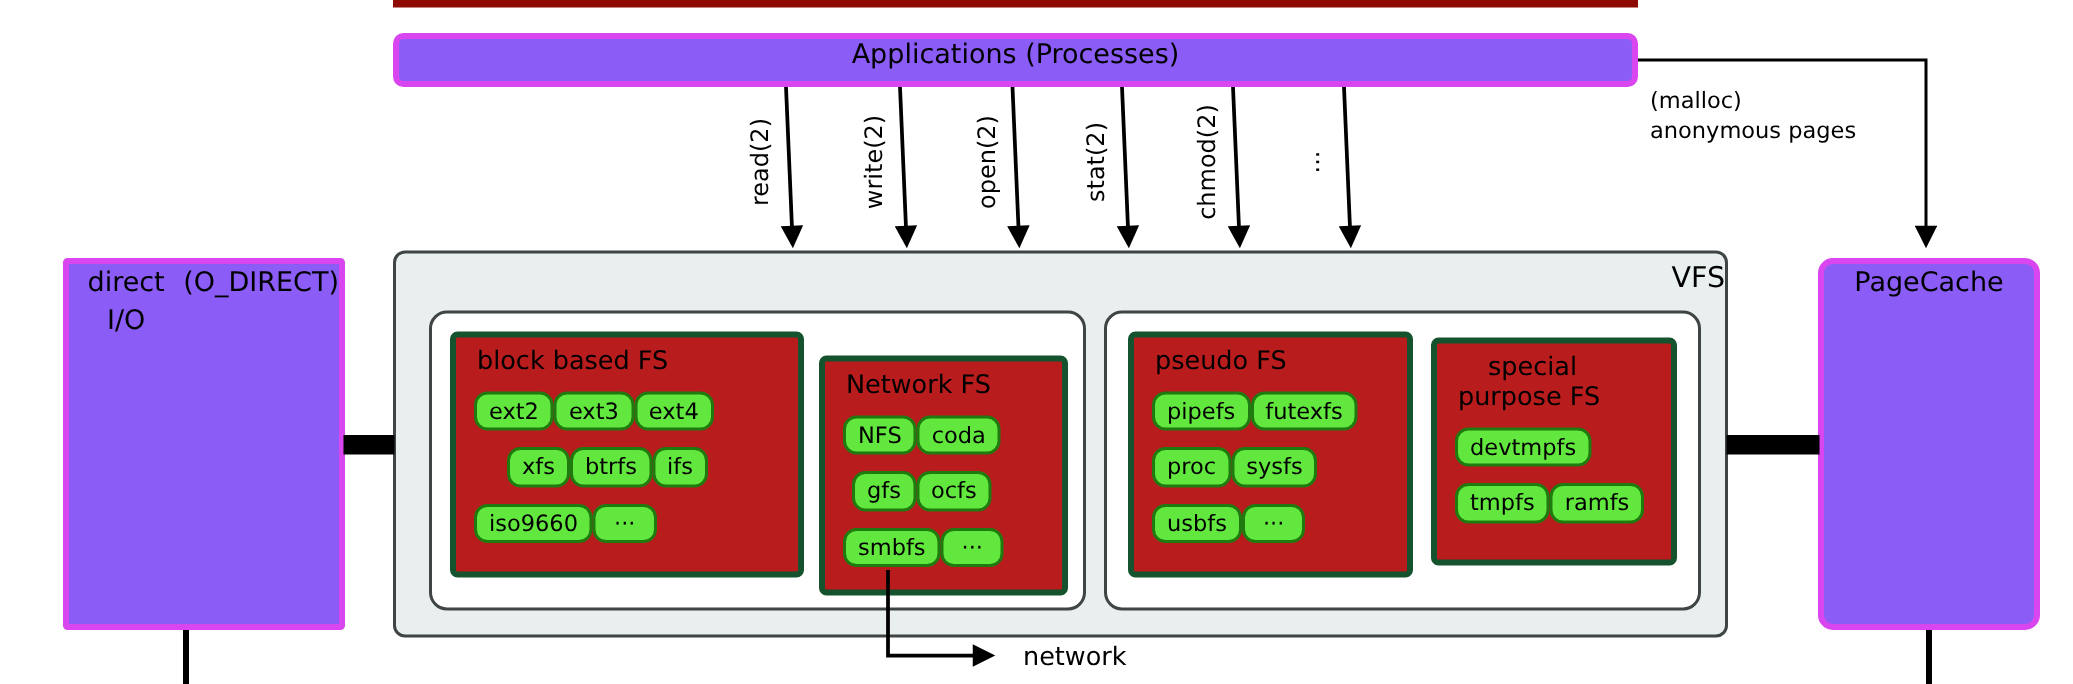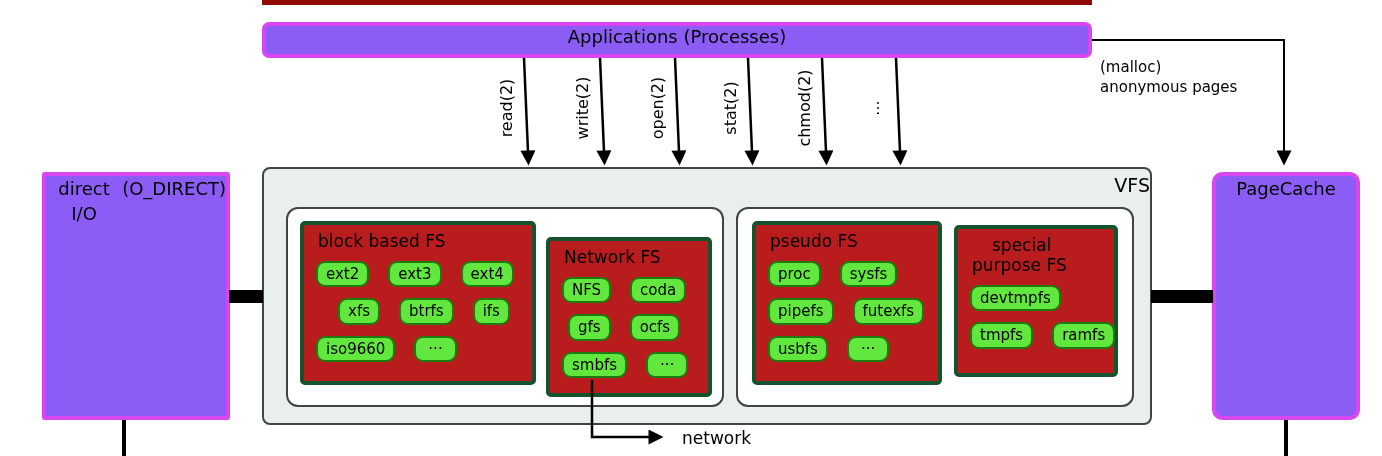--- a/index.html
+++ b/index.html
@@ -21,21 +21,21 @@
   .inner{position:absolute;background:#fff;border:2px solid #3f4444;border-radius:12px}
   .inner-left{left:22px;top:38px;width:438px;height:200px}
   .inner-right{left:472px;top:38px;width:398px;height:200px}
   .section{position:absolute;background:#b91c1c;border:4px solid #14532d;border-radius:5px;padding:4px 10px}
   .sec-block{left:12px;top:12px;width:236px;height:164px}
   .sec-network{left:258px;top:28px;width:166px;height:160px}
   .sec-pseudo{left:14px;top:12px;width:190px;height:164px}
   .sec-special{left:216px;top:16px;width:164px;height:152px}
   .sec-title{font-size:17px;margin:2px 0 10px 4px}
   .sec-title .l1{display:block;margin-left:20px}
-  .row{display:flex;gap:19px;margin:0 0 11px 2px}
+  .row{display:flex;gap:0;margin:0 0 11px 2px}
   .pill{background:#62e73e;border:2px solid #1f7a10;border-radius:9px;padding:1px 8px;
         font-size:15px;line-height:1.35;white-space:nowrap}
   .syscall{position:absolute;width:120px;height:20px;text-align:center;font-size:16px;
            transform:rotate(-90deg);z-index:3}
   .ann{position:absolute;font-size:15px;line-height:1.3;z-index:3}
   .ann-network{font-size:17px}
 </style>
 </head>
 <body>
 
@@ -108,26 +108,26 @@
         </div>
       </div>
 
     </div>
 
     <div class="inner inner-right">
 
       <div class="section sec-pseudo">
         <div class="sec-title">pseudo FS</div>
         <div class="row">
+          <span class="pill">pipefs</span>
+          <span class="pill">futexfs</span>
+        </div>
+        <div class="row">
           <span class="pill">proc</span>
           <span class="pill">sysfs</span>
-        </div>
-        <div class="row">
-          <span class="pill">pipefs</span>
-          <span class="pill">futexfs</span>
         </div>
         <div class="row">
           <span class="pill">usbfs</span>
           <span class="pill" style="padding:1px 12px">···</span>
         </div>
       </div>
 
       <div class="section sec-special">
         <div class="sec-title">
           <span class="l1">special</span>

